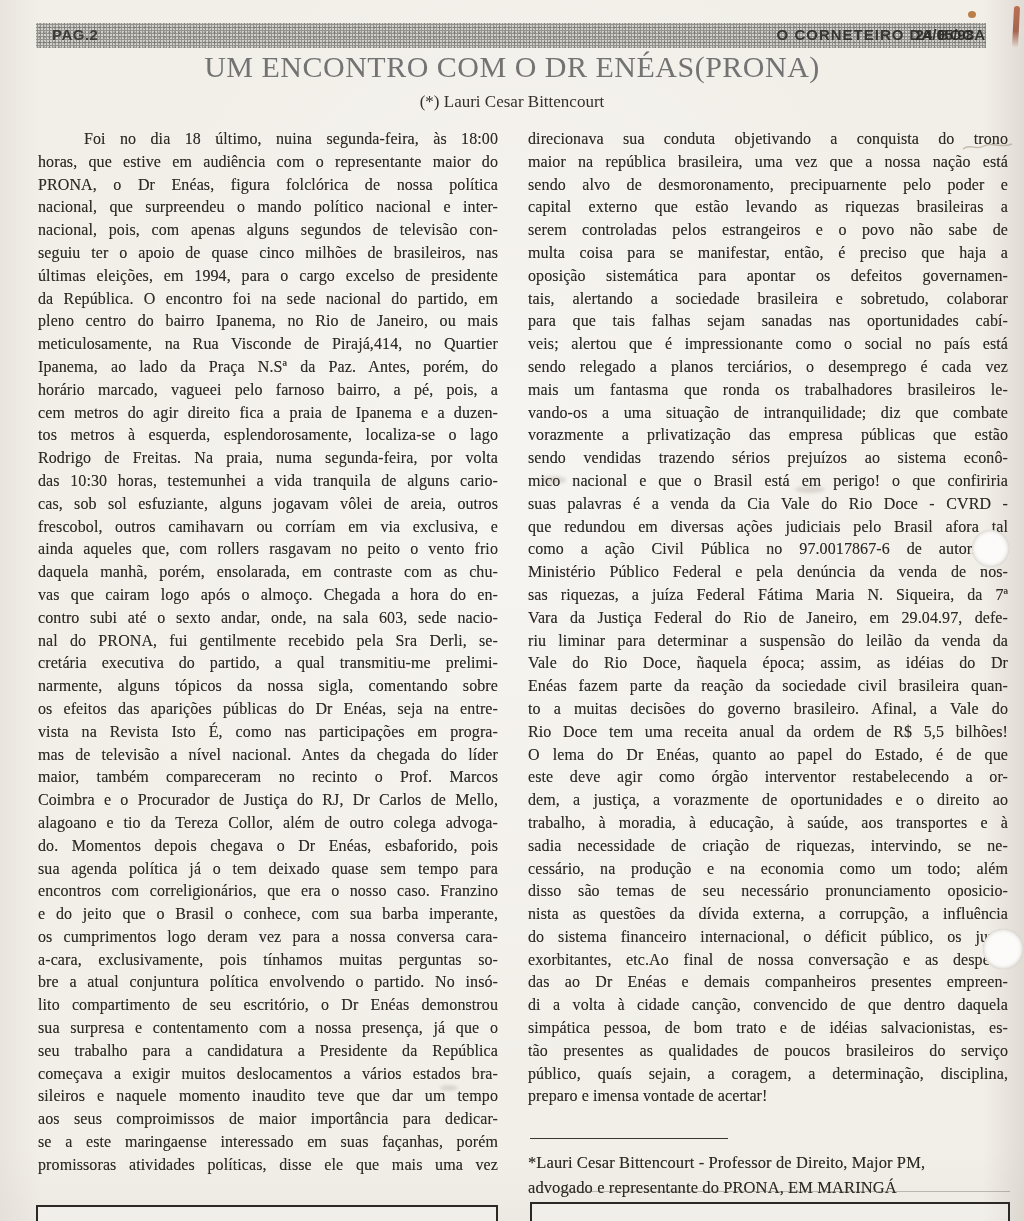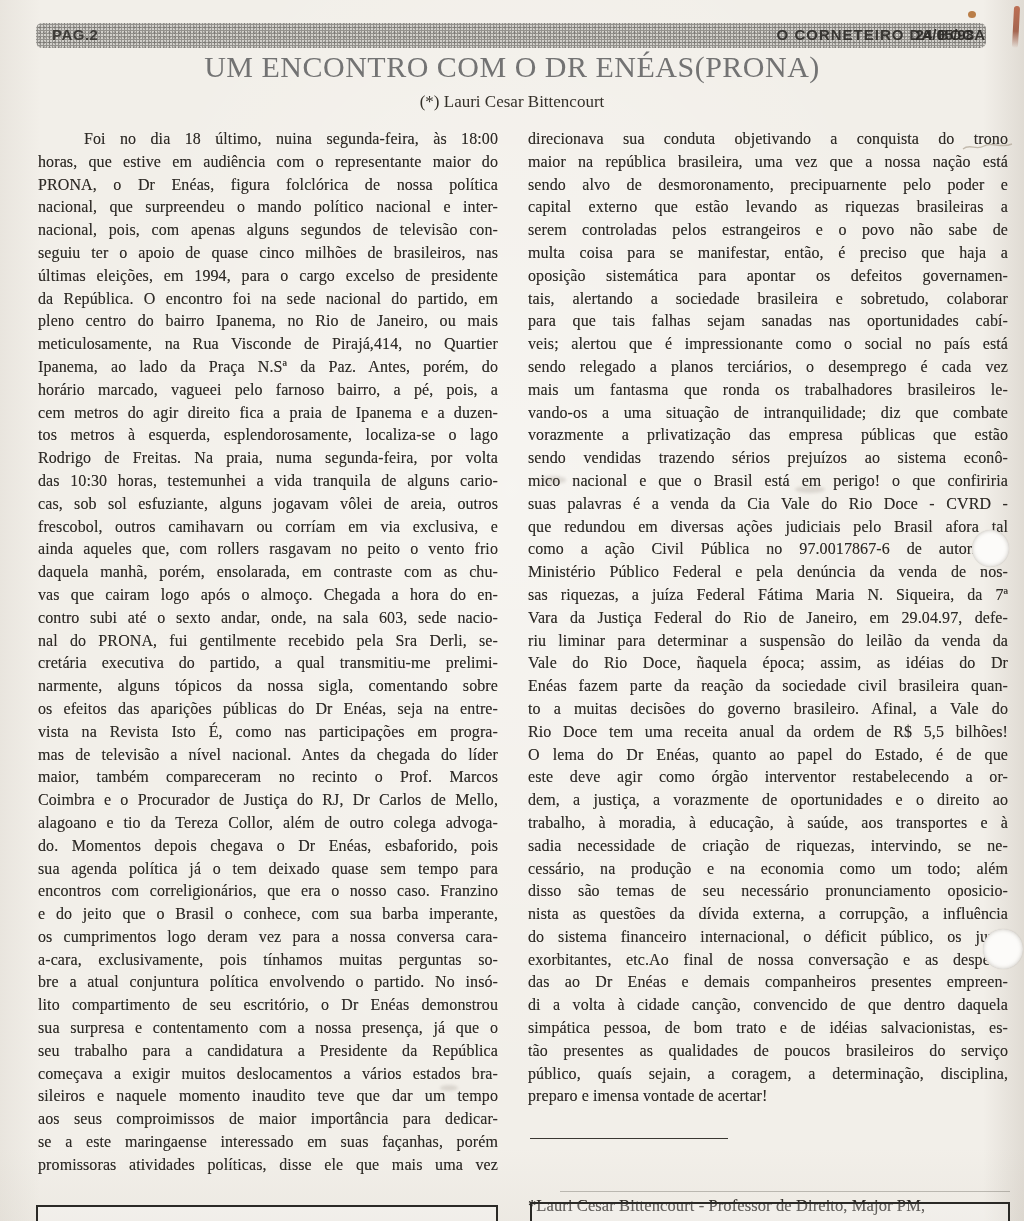--- a/index.html
+++ b/index.html
@@ -20,21 +20,20 @@
     position:absolute;left:36px;top:23px;width:950px;height:25px;
     background-color:#d2d0cb;
     background-image:
       radial-gradient(rgba(70,68,64,.45) 1px, transparent 1.1px),
       radial-gradient(rgba(90,88,84,.35) 1px, transparent 1.1px);
     background-size:3px 3px,5px 5px;
     background-position:0 0,1px 2px;
     display:flex;align-items:center;
     font-family:"Liberation Sans","DejaVu Sans",sans-serif;
     color:#2c2a27;
-    border-radius:6px;
   }
   .header-page{position:absolute;left:16px;top:3px;font-size:15px;font-weight:700;letter-spacing:.5px;opacity:.85;}
   .header-title{position:absolute;left:0;right:0;text-align:right;top:3px;font-size:15px;font-weight:700;letter-spacing:1px;opacity:.9;}
   .header-date{position:absolute;right:12px;top:3px;font-size:15px;font-weight:700;opacity:.92;}
   .article-title{
     position:absolute;left:36px;top:50px;width:952px;
     text-align:center;font-size:30px;letter-spacing:.5px;
     color:#737373;white-space:nowrap;
   }
   .article-byline{
@@ -53,21 +52,21 @@
   .tline.noJust{text-align-last:left;}
   .col-left .tline:first-child{text-indent:46px;}
   .footnote-rule{
     position:absolute;left:530px;top:1138px;width:198px;height:0;
     border-top:1.6px solid #3a3732;
   }
   .footnote{
     position:absolute;left:528px;top:1150px;width:482px;
     font-size:16.5px;
   }
-  .footnote .tline{text-align:right;text-align-last:left;line-height:25px;height:25px;margin-top:43px;}
+  .footnote .tline{text-align:right;text-align-last:left;line-height:25px;height:25px;}
   .bottom-box{
     position:absolute;border:2.2px solid #2a2926;background:rgba(255,255,255,.25);
   }
   .bottom-box.left{left:36px;top:1205px;width:458px;height:40px;}
   .bottom-box.right{left:530px;top:1202px;width:476px;height:40px;}
   .faint-top-line{
     position:absolute;left:560px;top:1191px;width:450px;height:0;
     border-top:1px solid rgba(90,85,78,.35);
   }
   .hole-punch{

